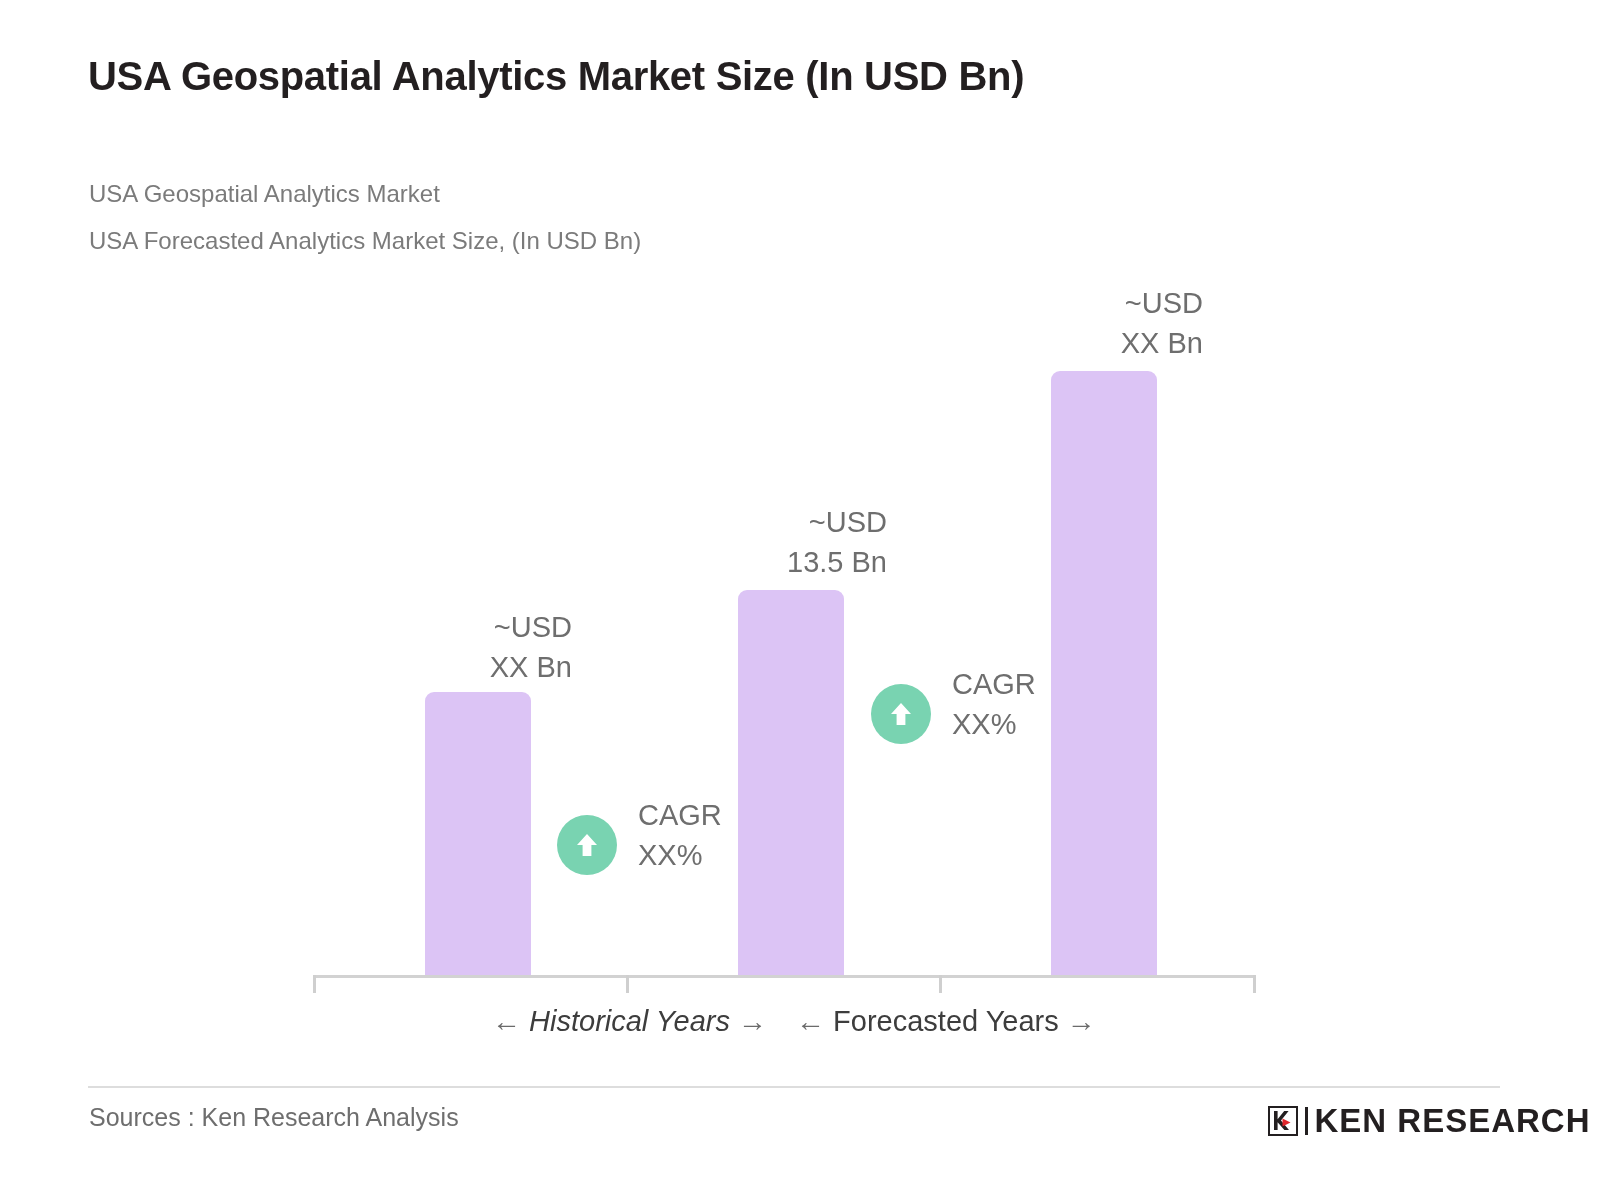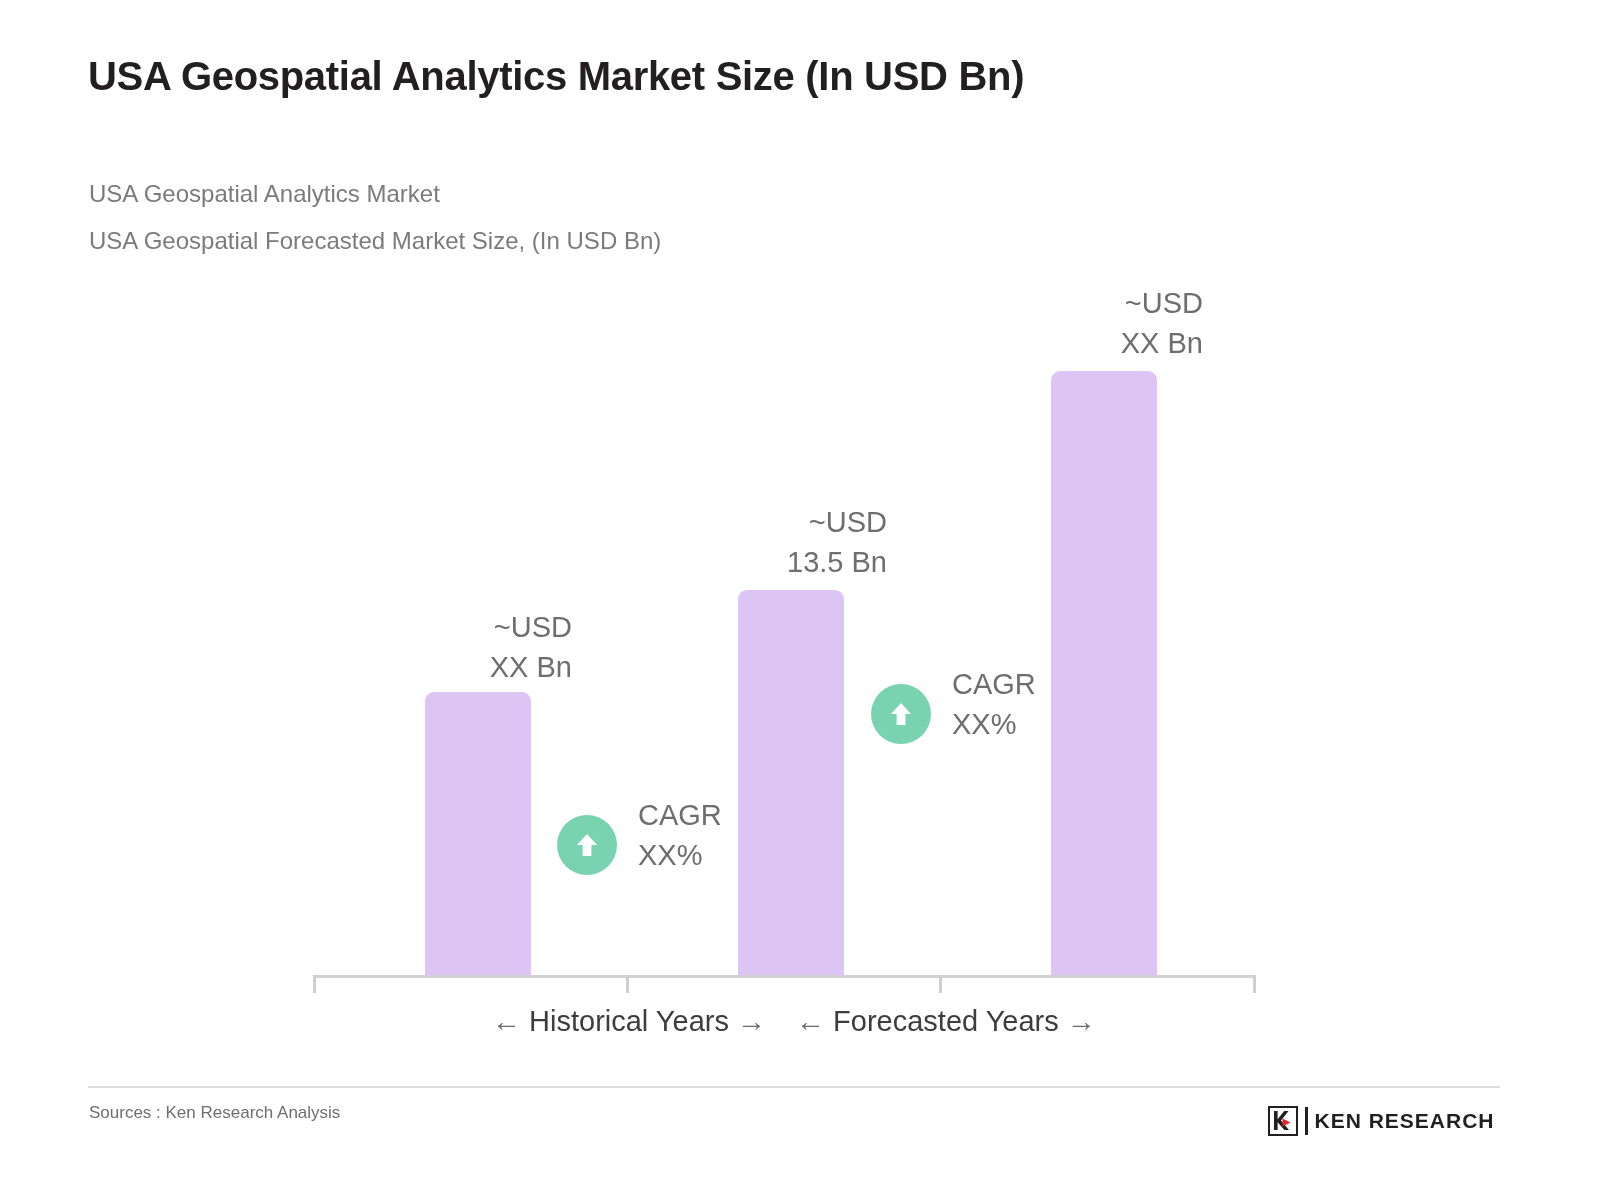--- a/index.html
+++ b/index.html
@@ -71,48 +71,48 @@
   }
   .axis-range-label .arrow { color:#6b6b6b; }
 
   
   #footer-divider {
     position:absolute; left:88px; top:1086px;
     width:1412px; height:2px; background:#dddddd;
   }
   #sources-text {
     position:absolute; left:89px; top:1103px;
-    font-size:17px; color:#6e6e6e; white-space:nowrap;
+    font-size:25px; color:#6e6e6e; white-space:nowrap;
   }
   #brand-logo {
     position:absolute; left:1268px; top:1105px;
     display:flex; align-items:center; height:32px;
   }
   .logo-mark {
     position:relative; width:30px; height:30px;
     border:2.5px solid #231f20; background:#ffffff;
     flex:0 0 auto;
   }
   .logo-divider {
     width:2.5px; height:28px; background:#231f20;
     margin:0 7px; flex:0 0 auto;
   }
   #brand-name {
-    font-size:21px; font-weight:bold; letter-spacing:1px;
+    font-size:33px; font-weight:bold; letter-spacing:1px;
     color:#231f20; white-space:nowrap;
   }
 </style>
 </head>
 <body>
 
 <div id="chart-title">USA Geospatial Analytics Market Size (In USD Bn)</div>
 
 <div id="subtitle-block">
   <div>USA Geospatial Analytics Market</div>
-  <div>USA Geospatial Forecasted Market Size, (In USD Bn)</div>
+  <div>USA Forecasted Analytics Market Size, (In USD Bn)</div>
 </div>
 
 <div id="plot-area">
 
   <div class="bar-label" style="left:372px; top:607px; width:200px;">
     <span class="lbl-line">~USD</span>
     <span class="lbl-line">XX Bn</span>
   </div>
   <div class="bar" style="left:425px; top:692px; width:106px; height:284px;"></div>
 
@@ -151,21 +151,21 @@
     <span class="lbl-line">XX Bn</span>
   </div>
   <div class="bar" style="left:1051px; top:371px; width:106px; height:605px;"></div>
 
   <div id="axis-line"></div>
   <div class="axis-tick" style="left:313px;"></div>
   <div class="axis-tick" style="left:626px;"></div>
   <div class="axis-tick" style="left:939px;"></div>
   <div class="axis-tick" style="left:1253px;"></div>
 
-  <div class="axis-range-label" style="left:492px; top:1005px;">
+  <div class="axis-range-label" style="left:492px; top:1005px;font-style:italic;">
     <span class="arrow">←</span>
     <span>Historical Years</span>
     <span class="arrow">→</span>
   </div>
 
   <div class="axis-range-label" style="left:796px; top:1005px;">
     <span class="arrow">←</span>
     <span>Forecasted Years</span>
     <span class="arrow">→</span>
   </div>

